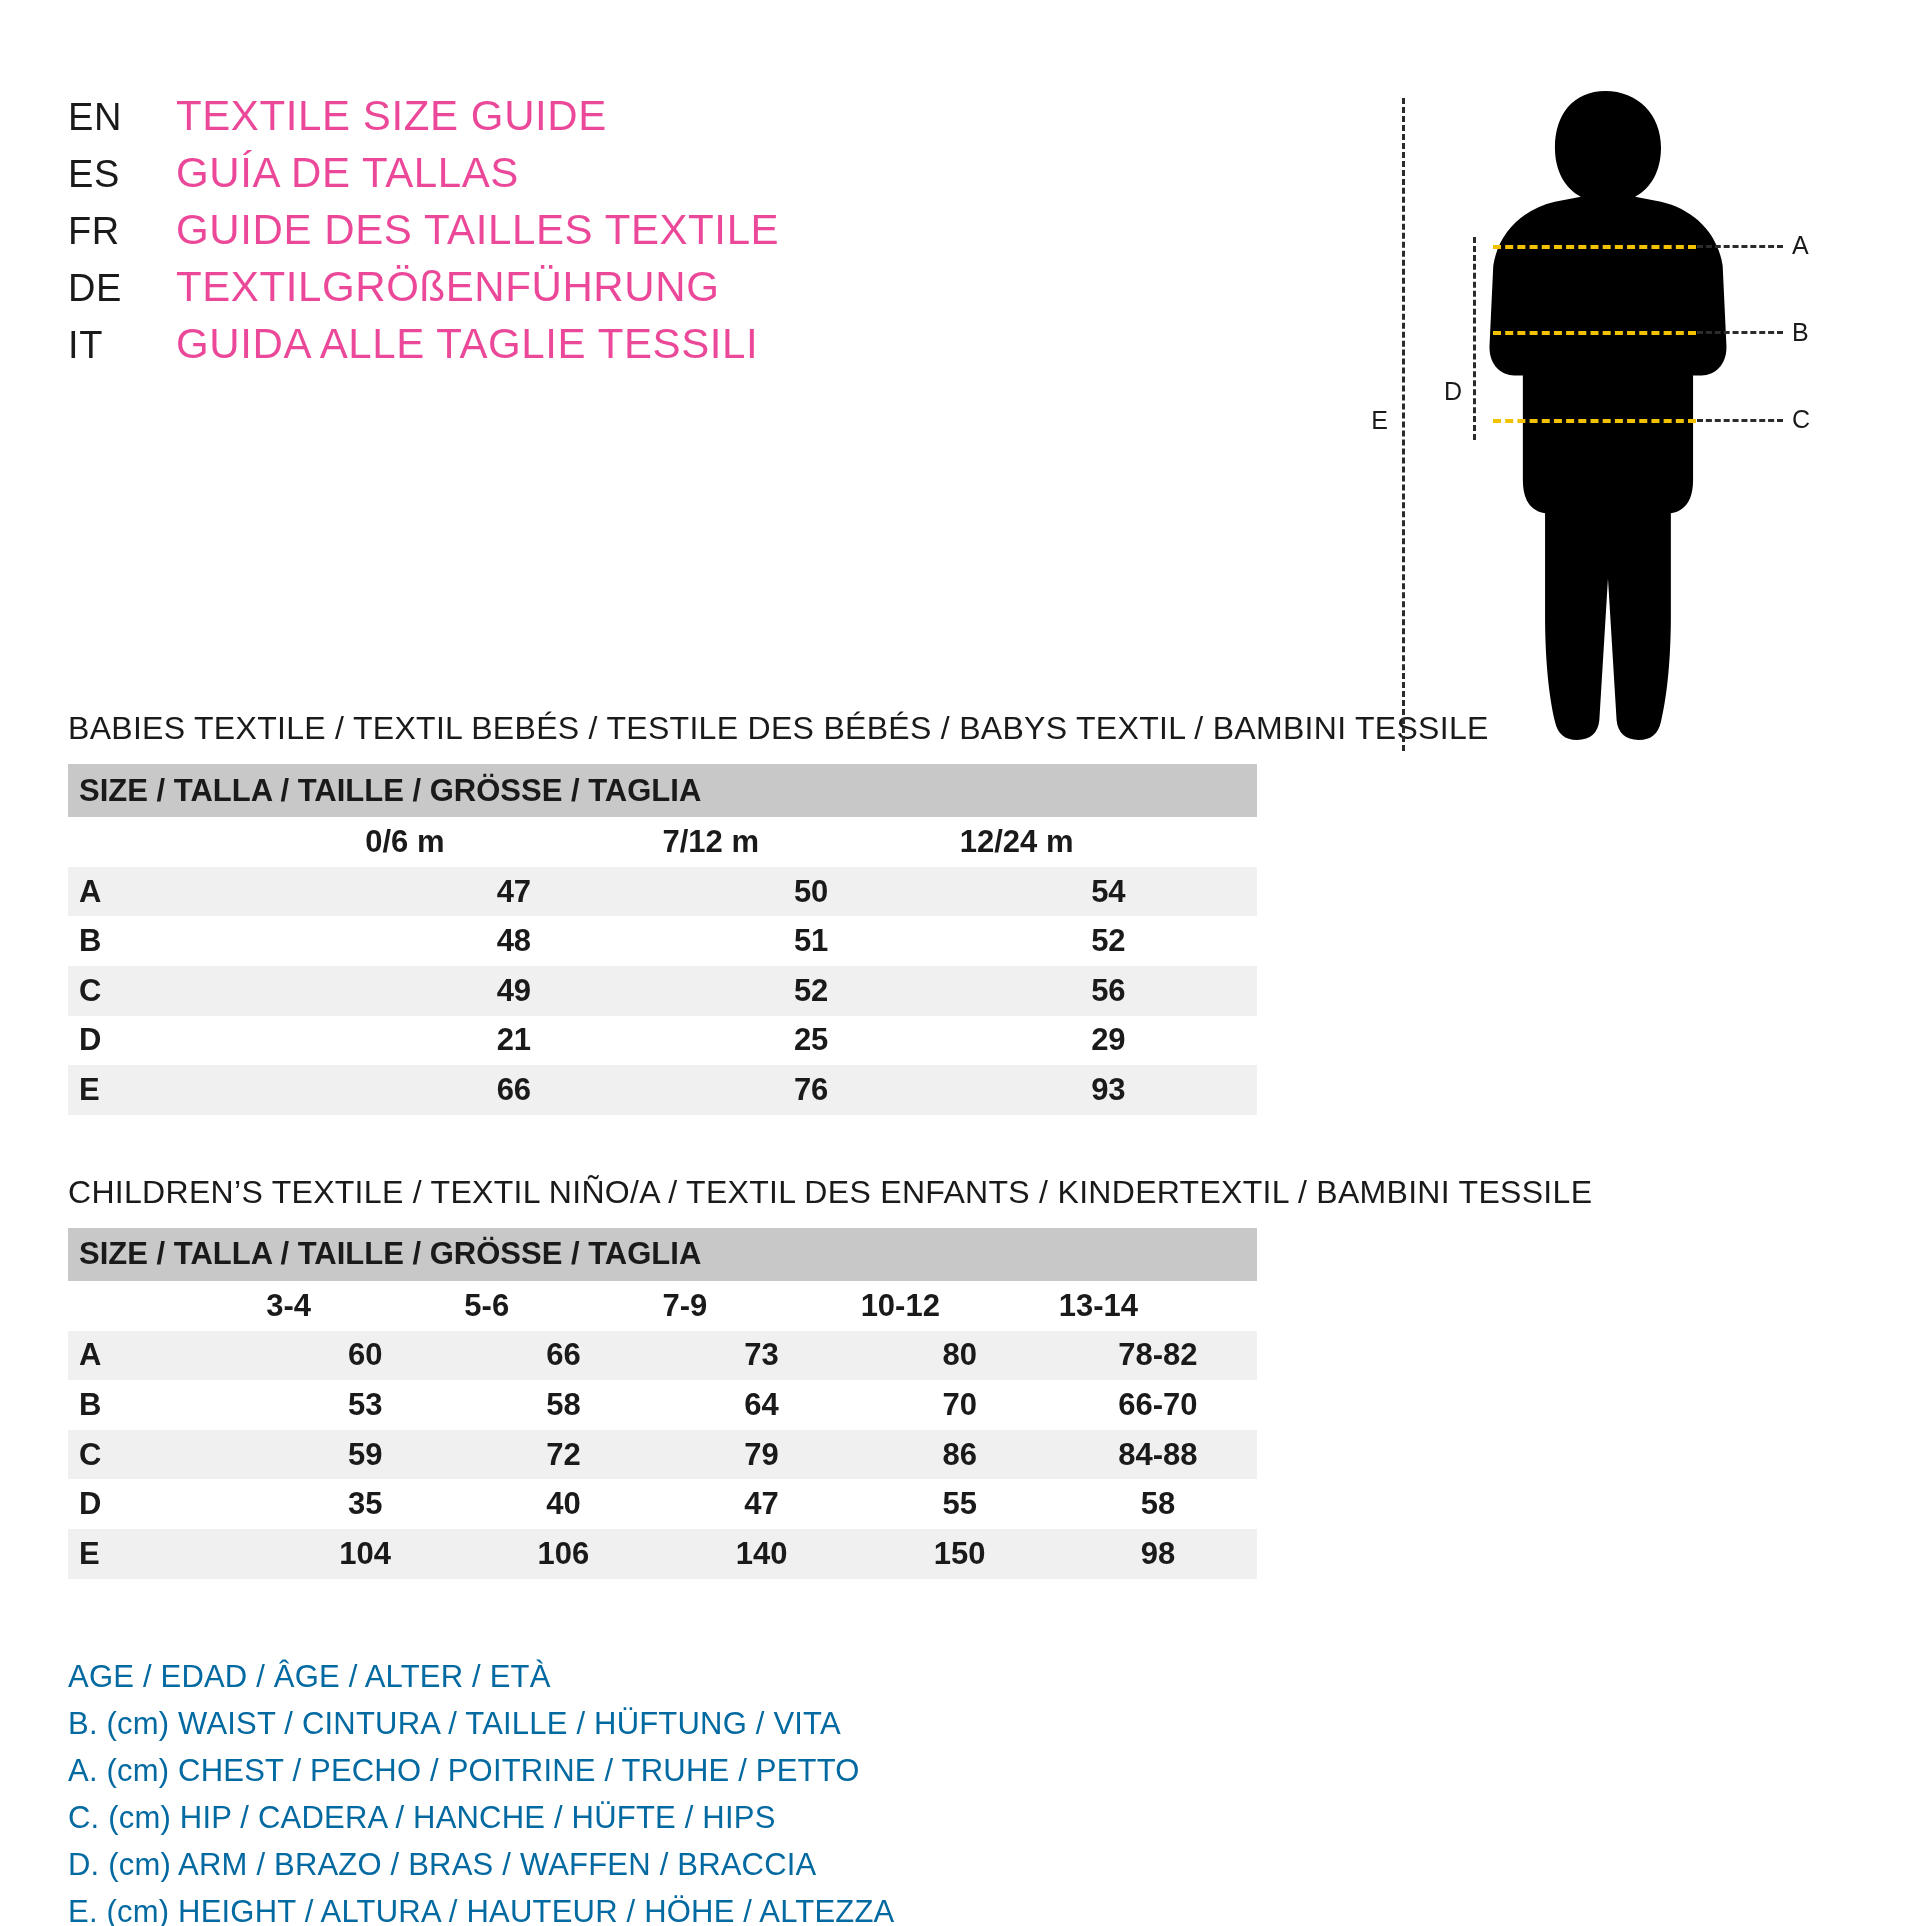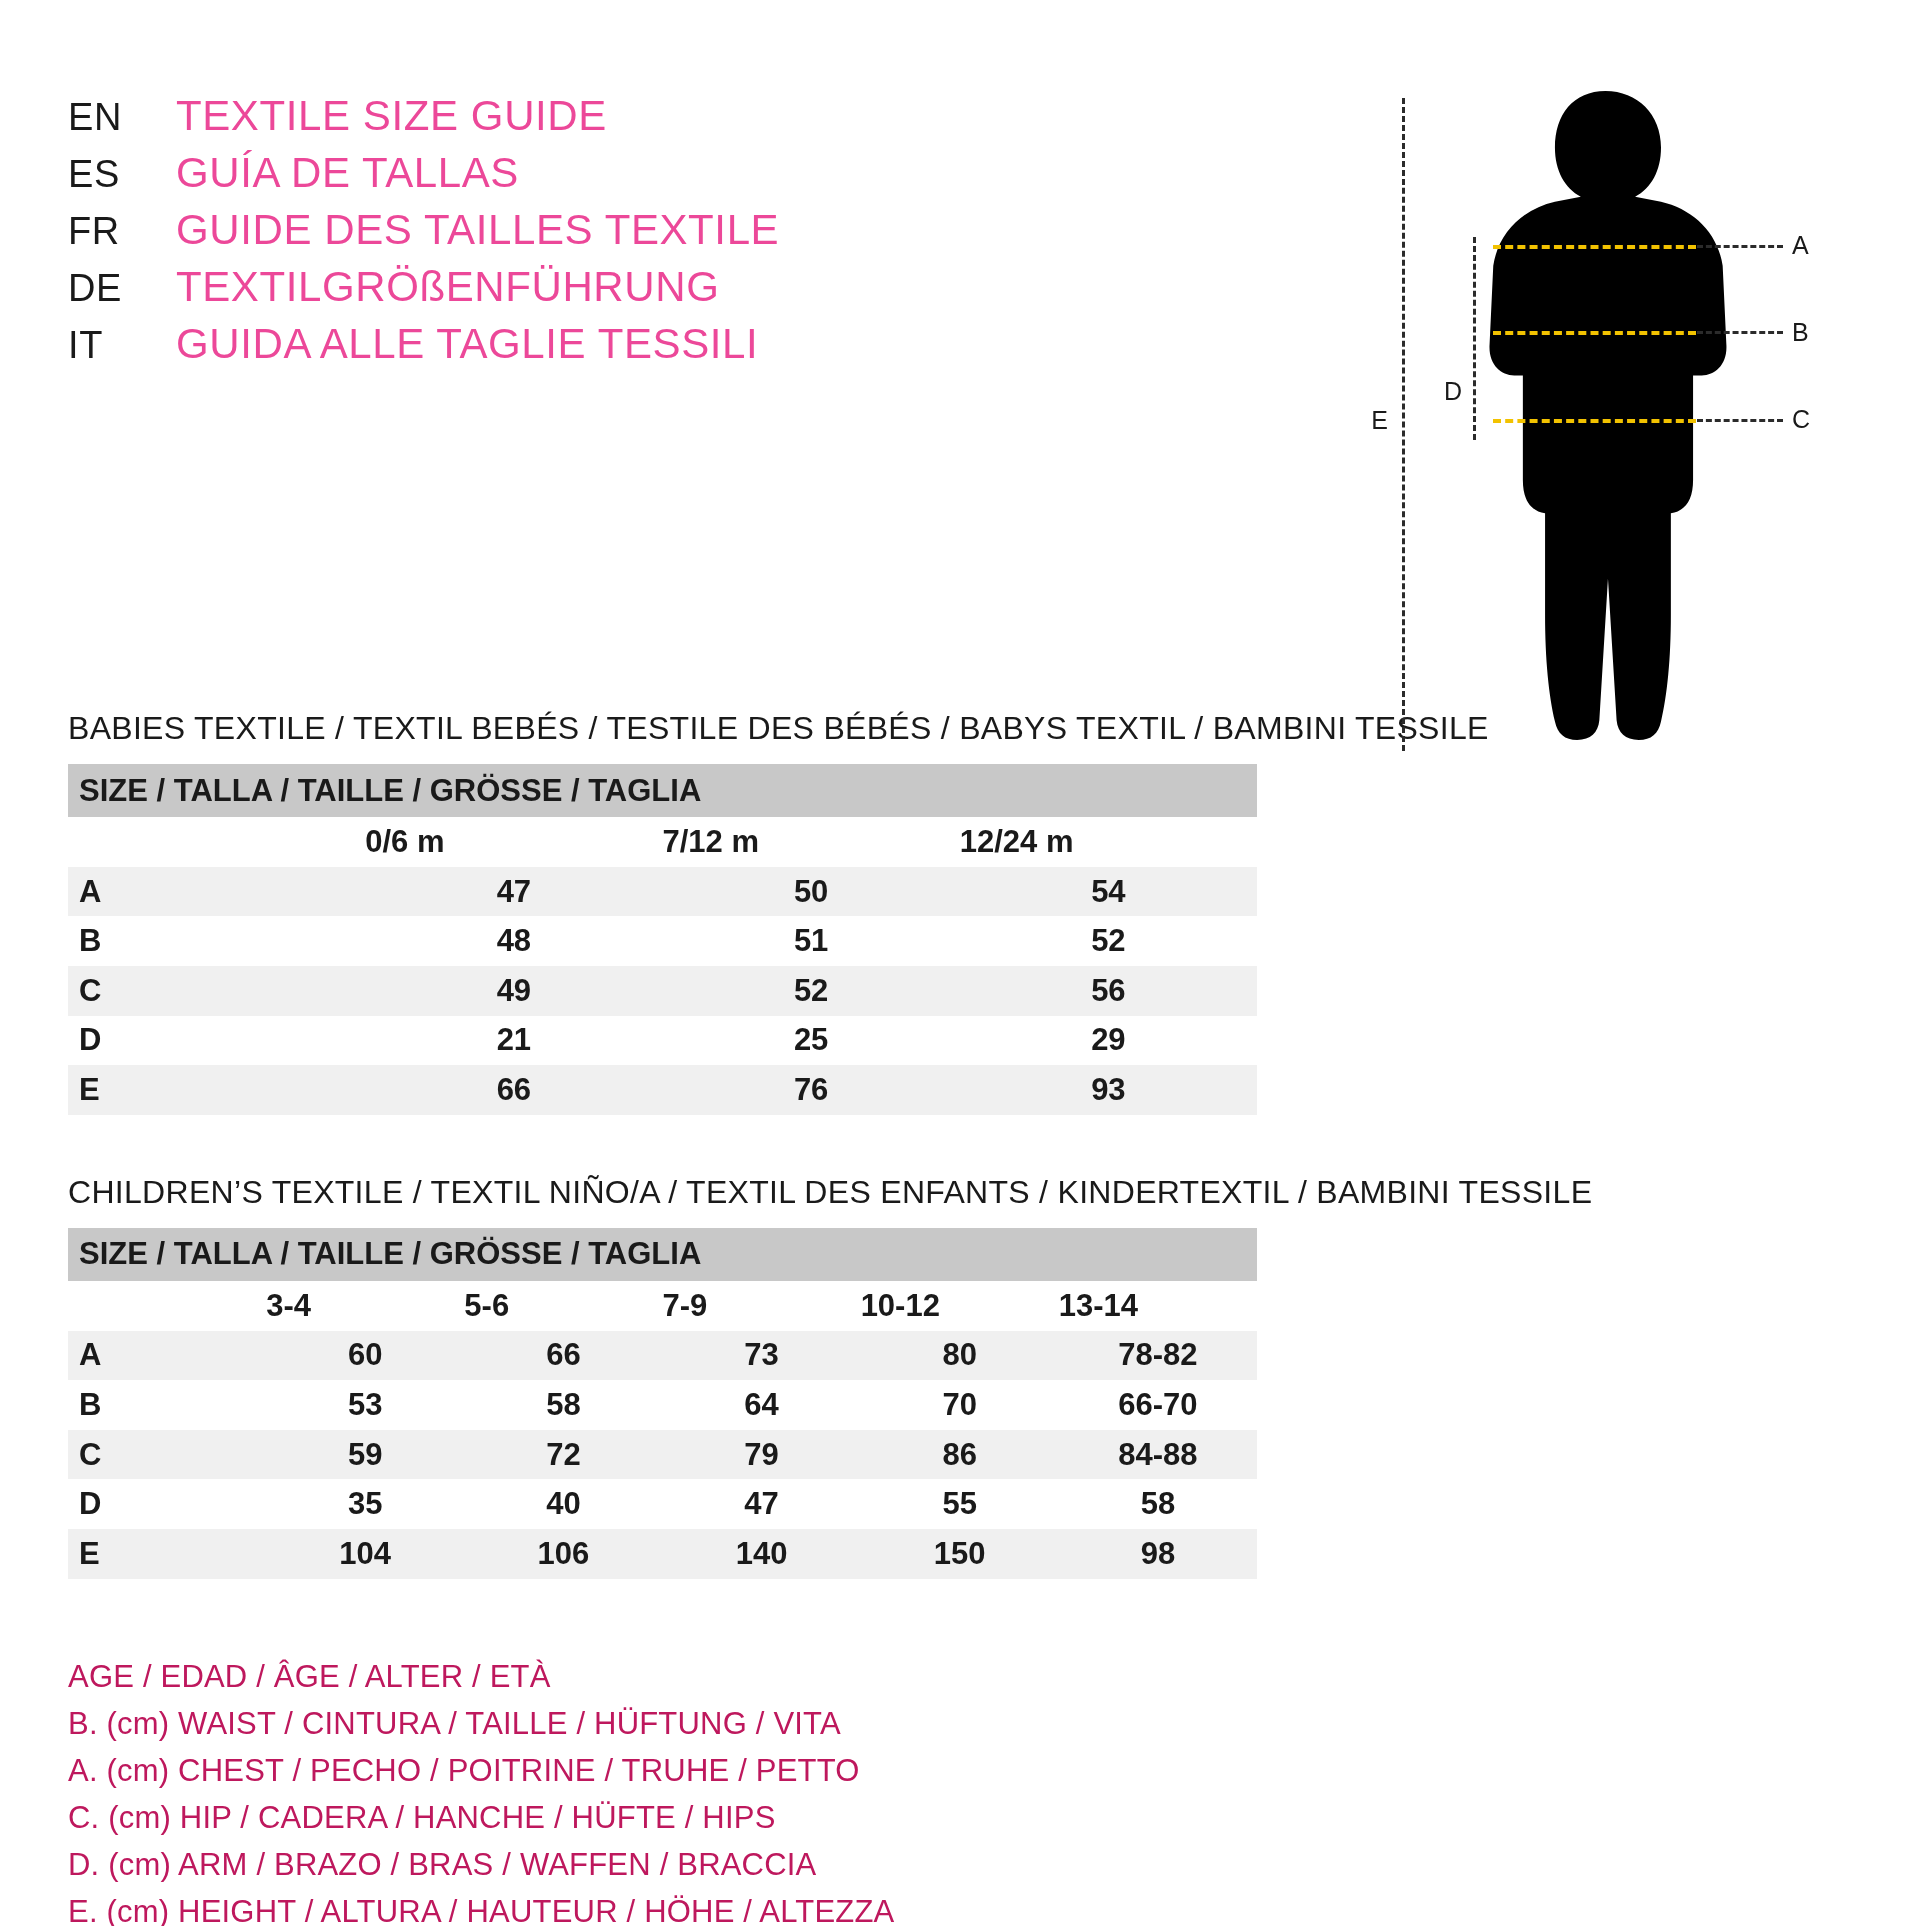--- a/index.html
+++ b/index.html
@@ -125,21 +125,21 @@
   .indent-1 { padding-left: 71px; }
   .indent-2 { padding-left: 74px; }
   .spacer-md { height: 59px; }
 
   
   .legend {
     margin-top: 74px;
   }
   .legend-line {
     font-size: 31px;
-    color: #be185d;
+    color: #0369a1;
     line-height: 1.52;
     letter-spacing: 0.2px;
   }
 </style>
 </head>
 <body>
 
 <div class="page">
 
   <ul class="lang-list">

